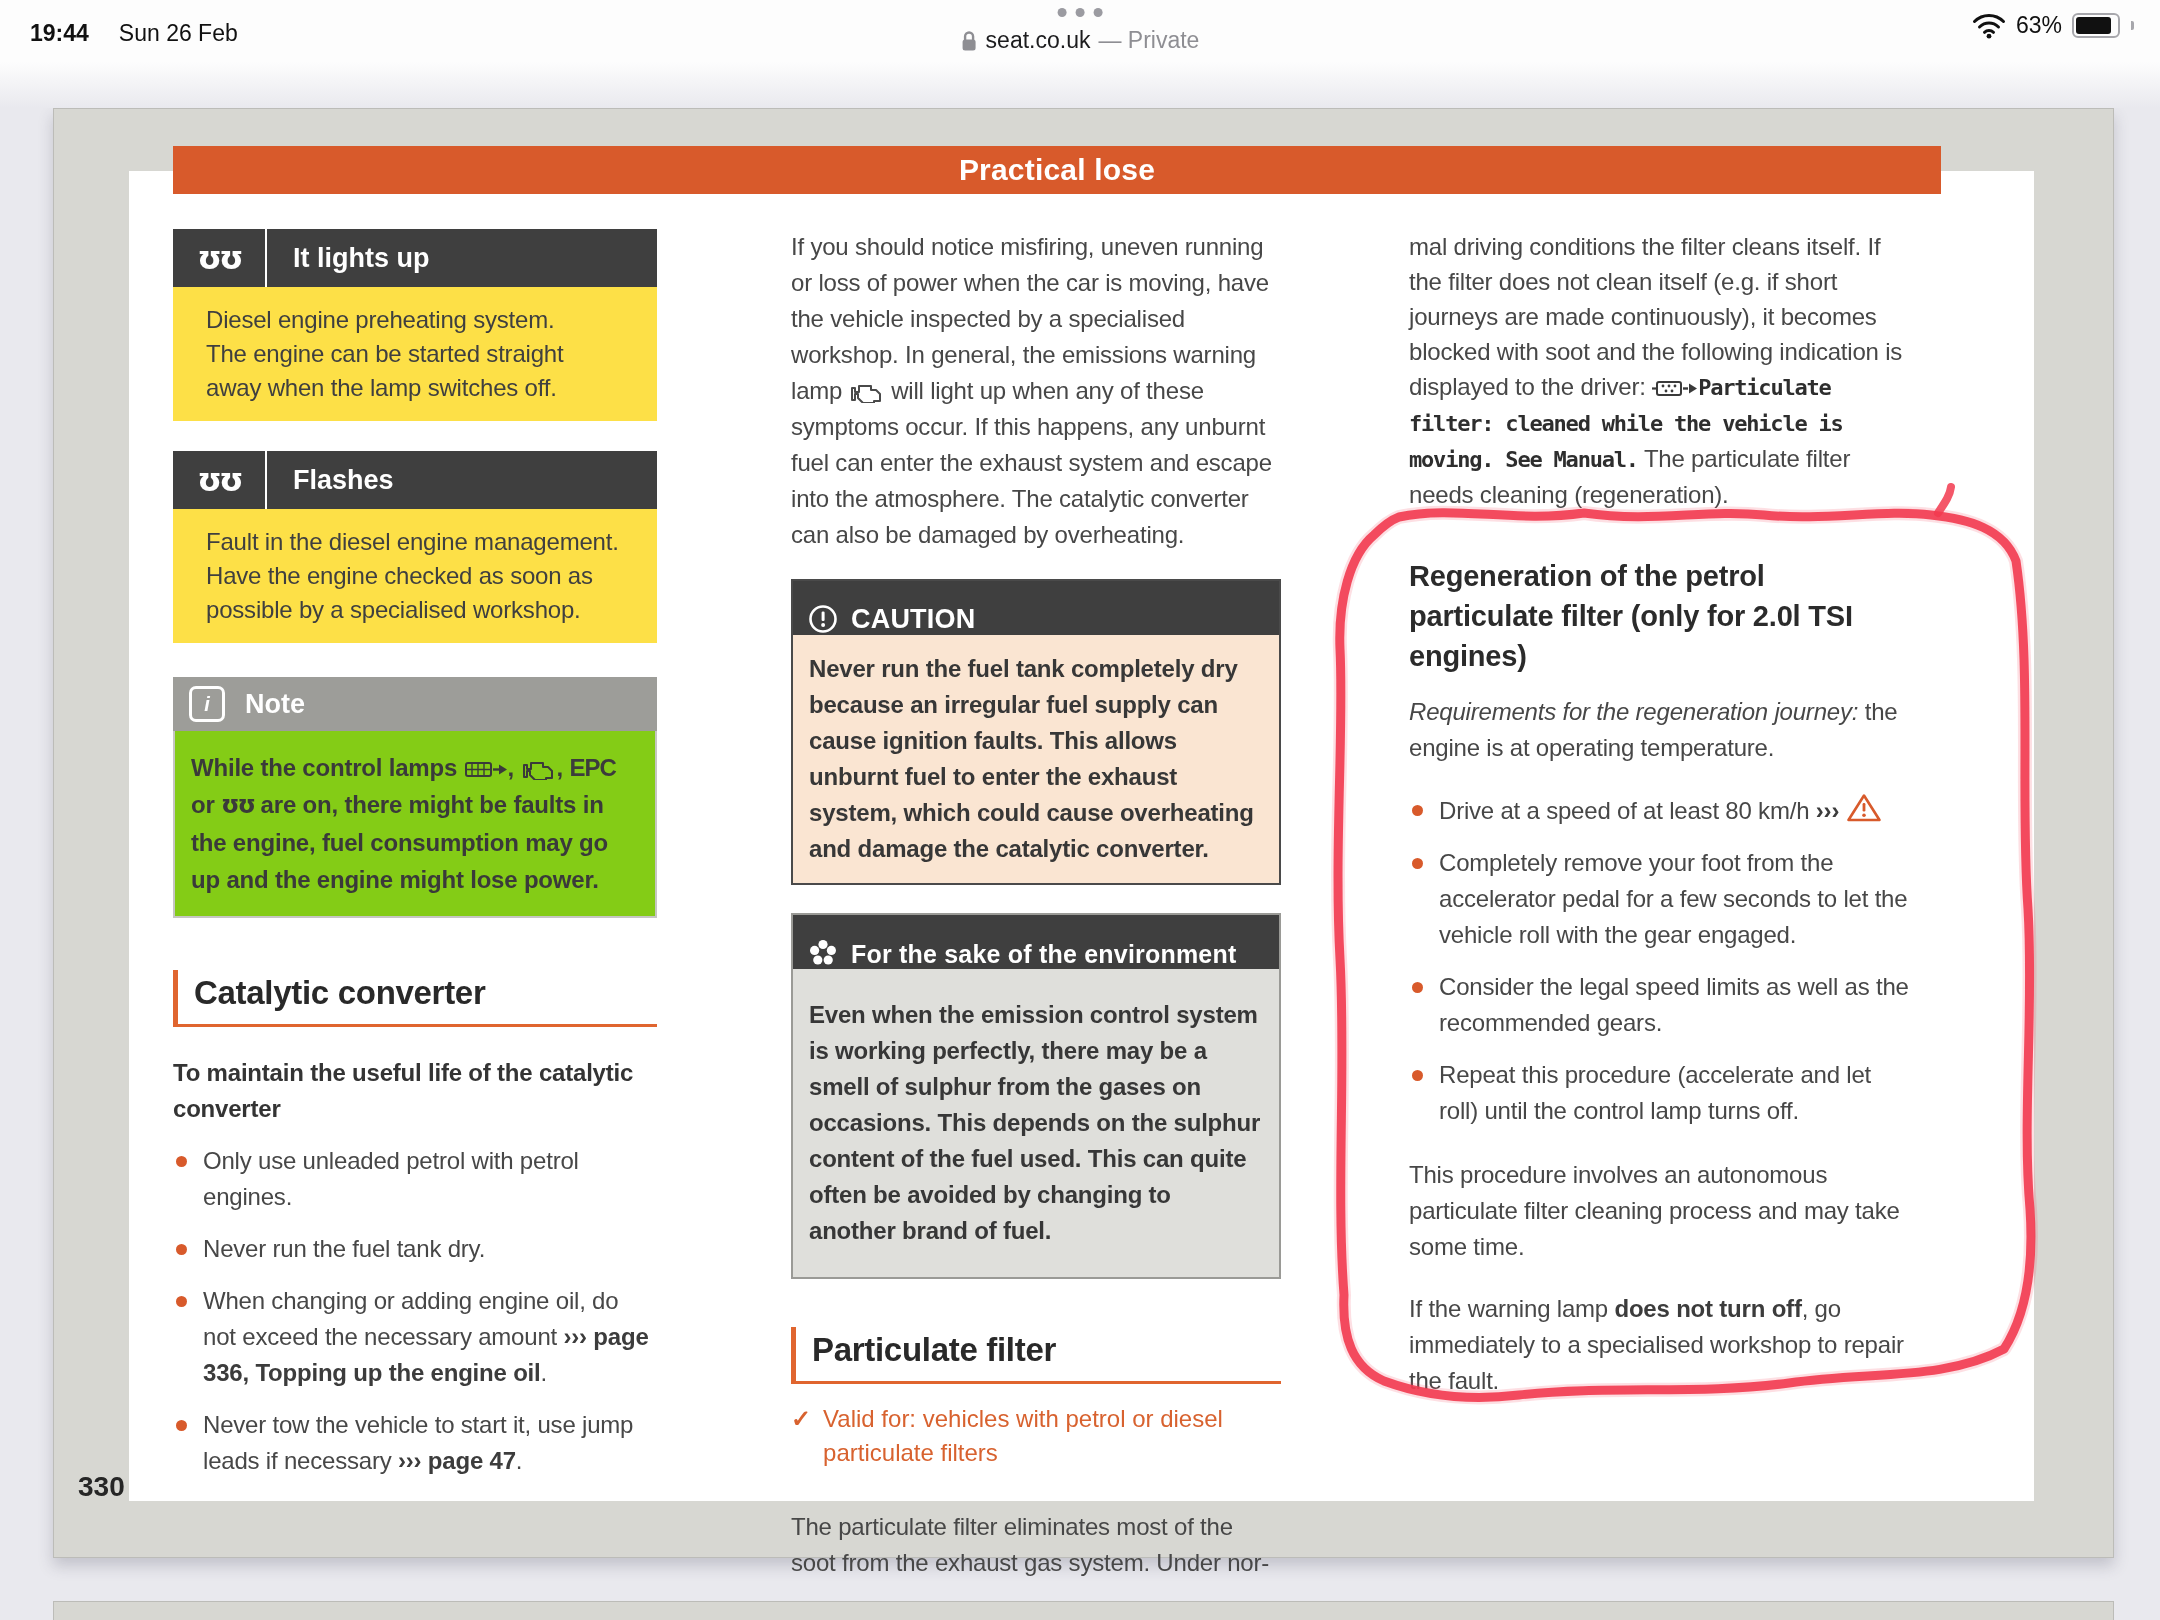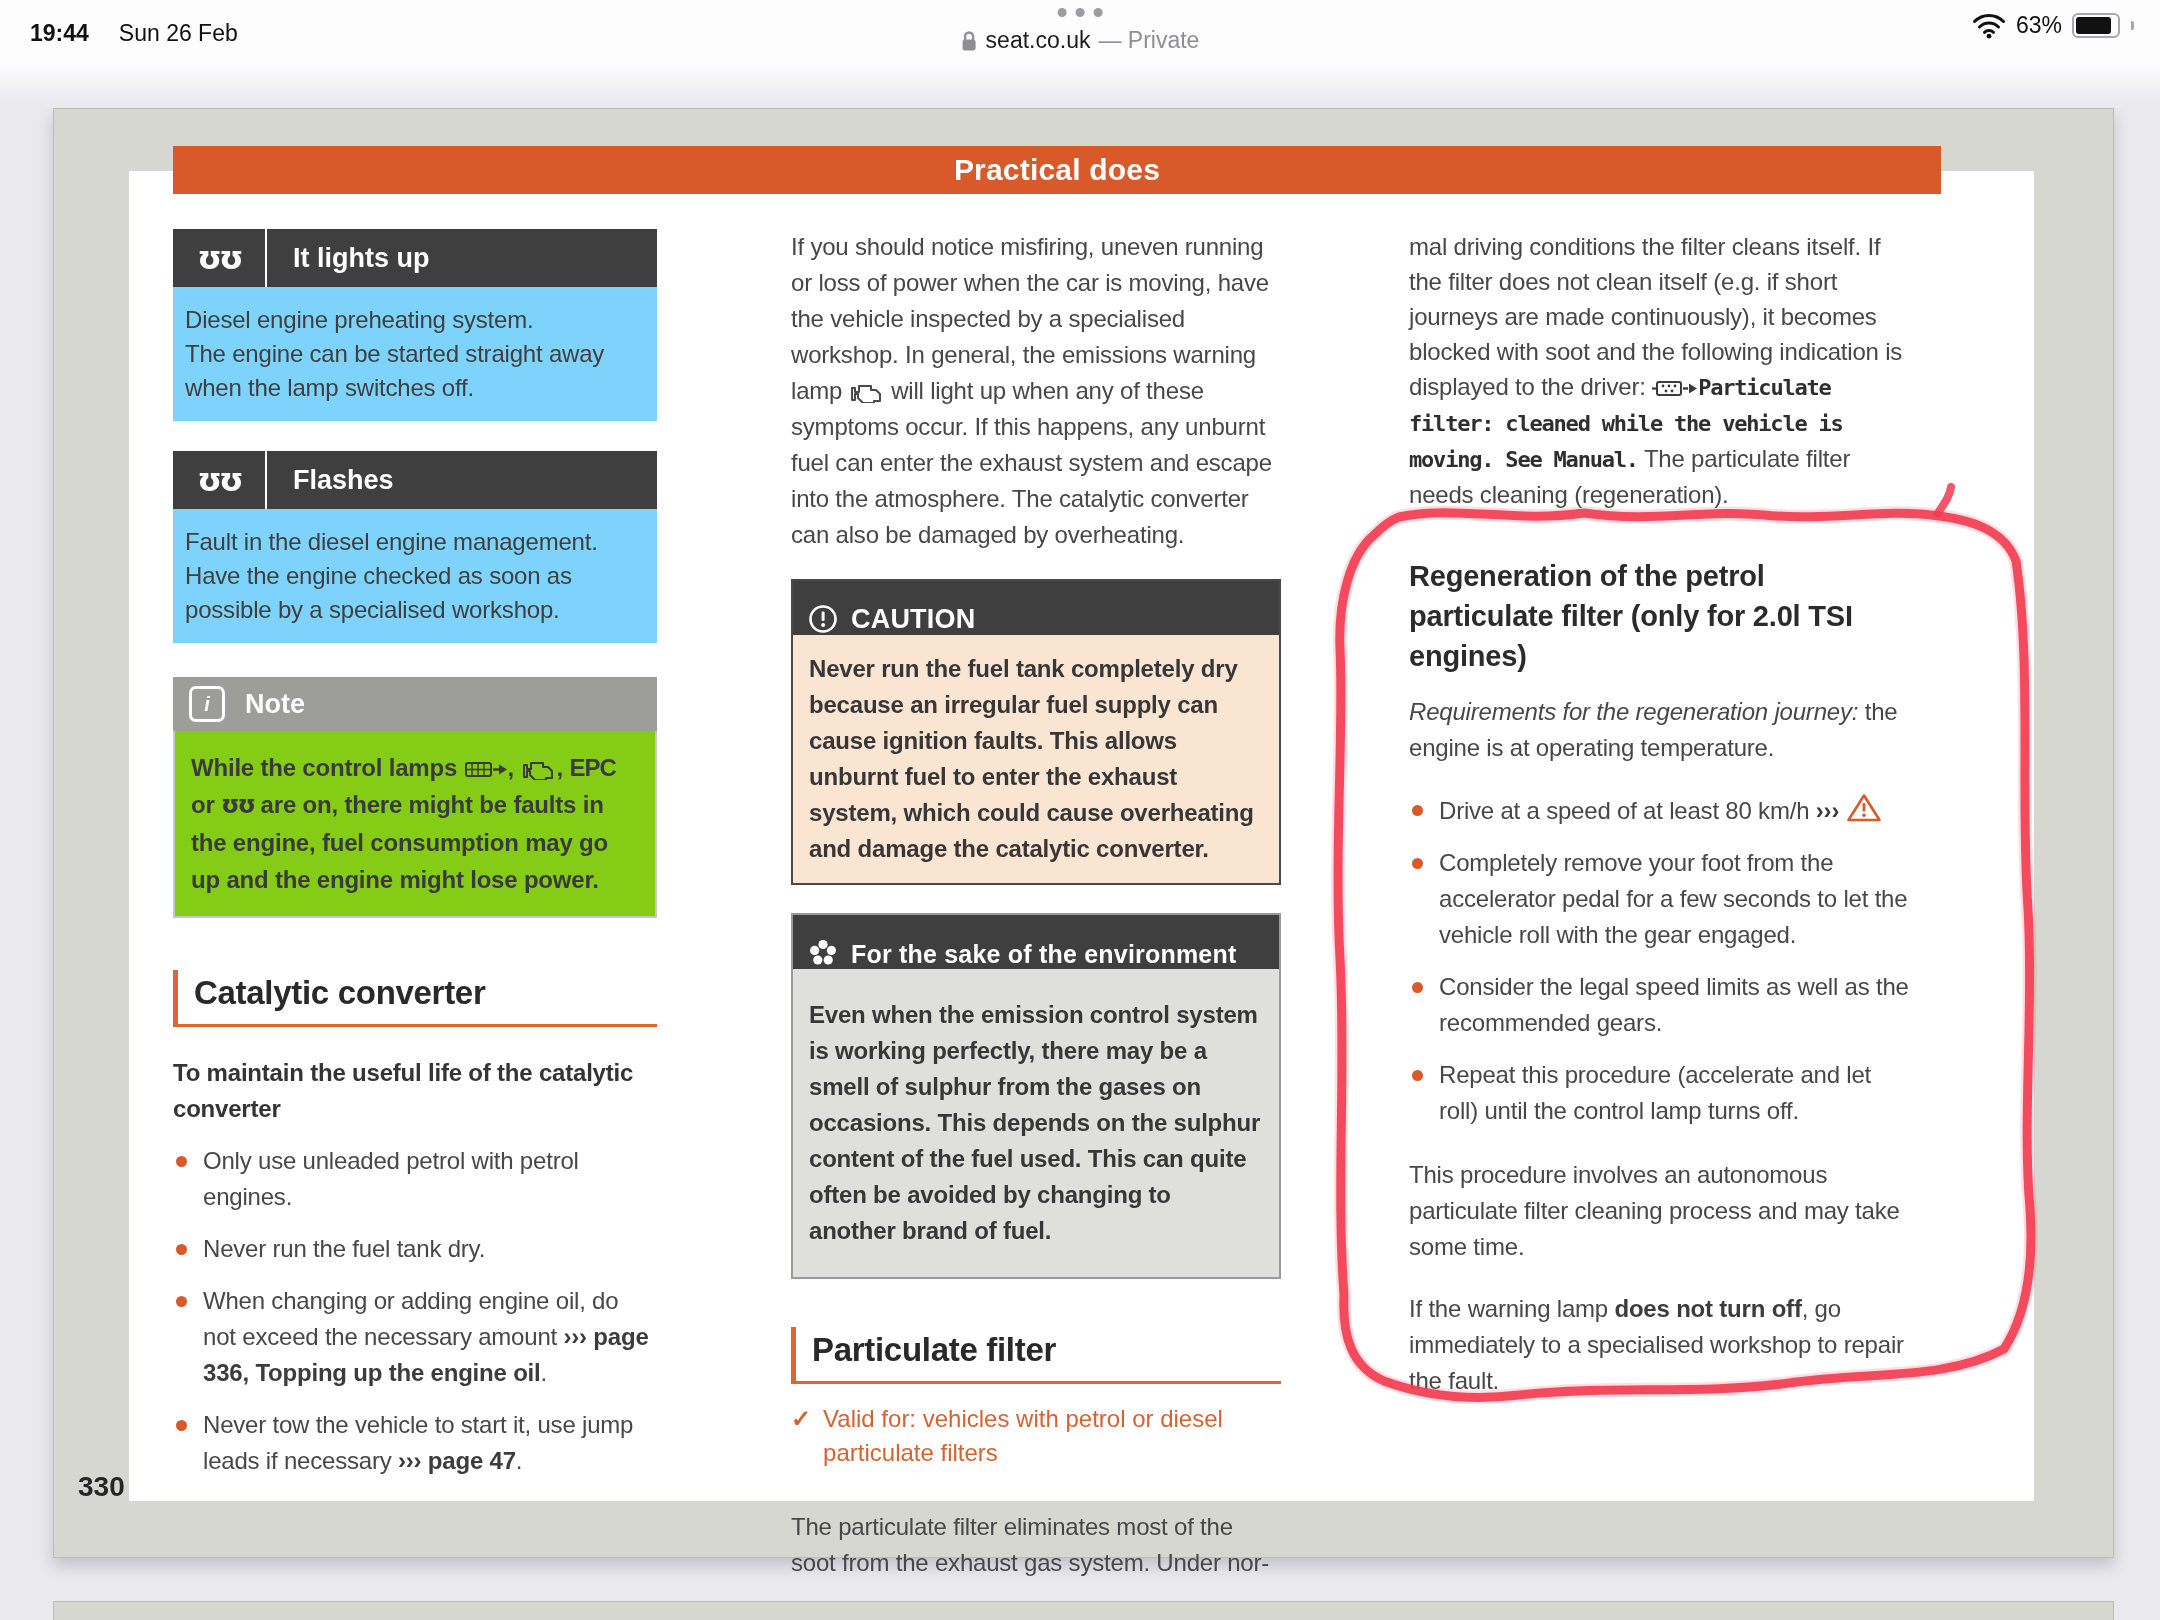--- a/index.html
+++ b/index.html
@@ -42,21 +42,21 @@
   .col-right{left:1355px;width:500px;}
   .p{font-size:24px;line-height:36px;color:#474747;letter-spacing:-.2px;}
   .bold{font-weight:700;color:#3c3c3c;}
   .ital{font-style:italic;}
   
   .lampbox-h{display:flex;align-items:stretch;background:#3f3f3f;height:58px;}
   .icon-cell{width:92px;display:flex;align-items:center;justify-content:center;border-right:2px solid #fff;}
   .h-label{display:flex;align-items:center;padding-left:26px;color:#fff;font-weight:700;font-size:27px;}
   .glow-big{font-family:"DejaVu Sans",sans-serif;font-size:32px;font-weight:700;color:#fff;letter-spacing:-3px;line-height:1;}
   .glow-sm{font-family:"DejaVu Sans",sans-serif;font-size:24px;font-weight:700;color:#3a3a3a;letter-spacing:-2px;}
-  .lampbox-b{background:#7dd3fc;padding:16px 12px;font-size:24px;line-height:34px;color:#3f3f3f;letter-spacing:-.2px;}
+  .lampbox-b{background:#fde047;padding:16px 33px;font-size:24px;line-height:34px;color:#3f3f3f;letter-spacing:-.2px;}
   
   .note-h{display:flex;align-items:center;background:#9d9d99;height:54px;gap:20px;padding-left:16px;}
   .note-i{width:30px;height:30px;border:3px solid #fff;border-radius:7px;color:#fff;display:flex;align-items:center;justify-content:center;
     font-size:20px;font-weight:700;font-style:italic;}
   .note-t{color:#fff;font-weight:700;font-size:27px;}
   .note-b{background:#84cc16;border:2px solid #c6c6c2;border-top:none;padding:18px 16px;
     font-size:24px;line-height:37px;font-weight:700;color:#3a3a3a;letter-spacing:-.2px;}
   
   .sect-wrap{border-left:5px solid #e0652f;}
   .sect-title{padding:4px 0 12px 16px;font-size:33px;font-weight:700;color:#292929;letter-spacing:-.3px;}
@@ -117,21 +117,21 @@
       </span>
     <span class="batt-nub"></span>
   </div>
 </div>
 <div class="sb-fade"></div>
 
 <div class="pdfpage">
   <div class="whitebox"></div>
 
   <div class="banner">
-    <span>Practical does</span>
+    <span>Practical lose</span>
   </div>
 
   <div class="pagenum">330</div>
 
   <div class="col col-left">
 
     <div>
       <div class="lampbox-h">
         <div class="icon-cell">
             <span class="glow-big">ʊʊ</span>

